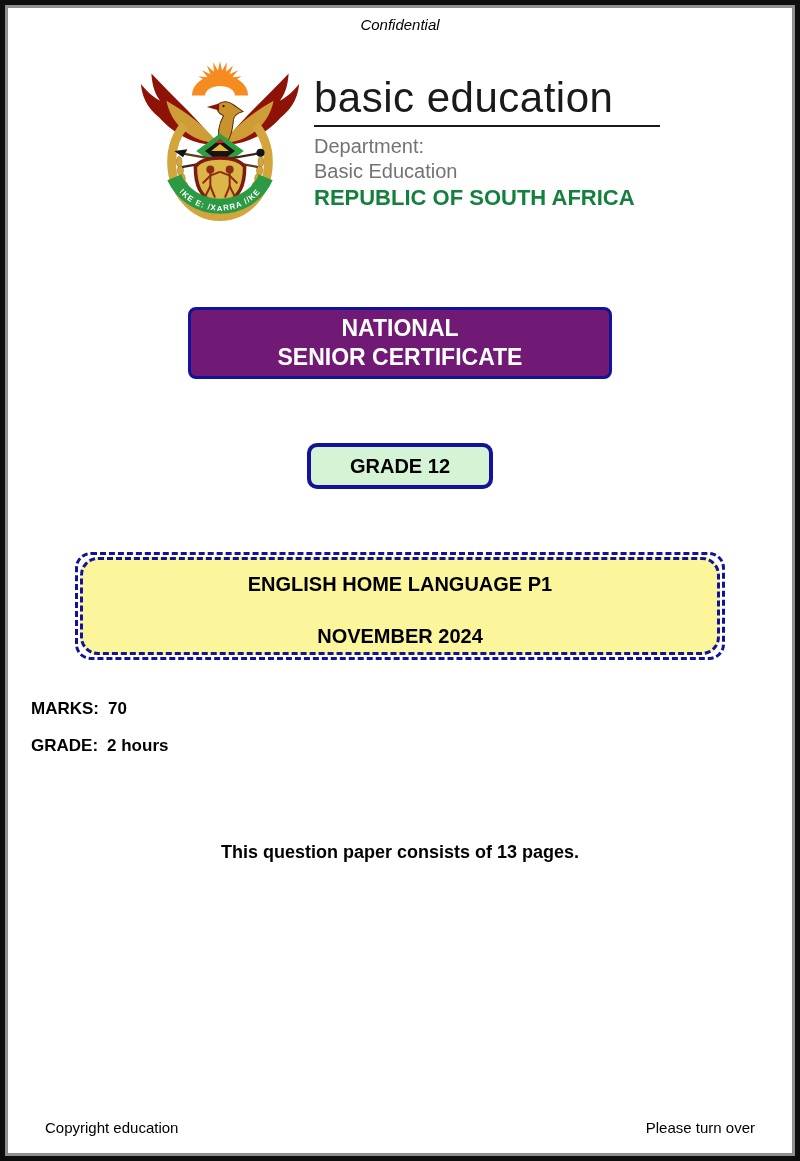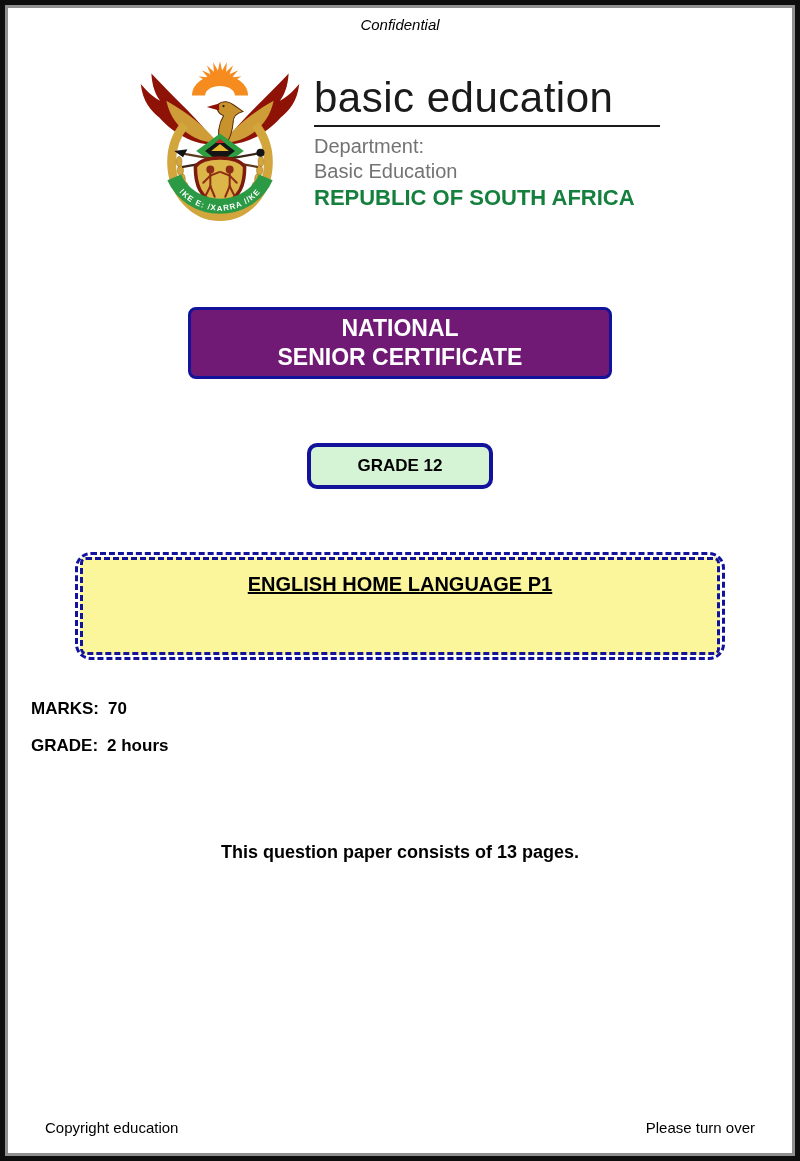--- a/index.html
+++ b/index.html
@@ -64,38 +64,37 @@
     display: flex; flex-direction: column; justify-content: center;
   }
 
   .grade-box {
     position: absolute; top: 435px; left: 50%; transform: translateX(-50%);
     width: 186px; height: 46px;
     background: #d5f3d5;
     border: 4px solid #12129b;
     border-radius: 10px;
     display: flex; align-items: center; justify-content: center;
-    font-weight: bold; font-size: 17px;
+    font-weight: bold; font-size: 20px;
   }
 
   .subject-box {
     position: absolute; top: 544px; left: 50%; transform: translateX(-50%);
     width: 650px; height: 108px;
     border: 3px dashed #12129b;
     border-radius: 16px;
     padding: 2px;
   }
   .subject-box-inner {
     width: 100%; height: 100%;
     background: #fbf69c;
     border: 3px dashed #12129b;
-    border-radius: 6px;
+    border-radius: 18px;
     display: flex; flex-direction: column; align-items: center;
     padding-top: 13px;
-    text-decoration: underline;
   }
   .subject-title { font-weight: bold; font-size: 20px; }
   .subject-session { font-weight: bold; font-size: 20px; margin-top: 29px; }
 
   .detail-row { position: absolute; left: 23px; font-weight: bold; font-size: 17px; }
   .detail-row.marks { top: 691px; }
   .detail-row.time  { top: 728px; }
   .detail-value { margin-left: 9px; }
 
   .pages-note {
@@ -217,20 +216,21 @@
     <div>SENIOR CERTIFICATE</div>
   </div>
 
   <div class="grade-box">
     <span>GRADE 12</span>
   </div>
 
   <div class="subject-box">
     <div class="subject-box-inner">
       <div class="subject-title">ENGLISH HOME LANGUAGE P1</div>
+      <div class="subject-session">NOVEMBER 2024</div>
     </div>
   </div>
 
   <div class="detail-row marks">
     <span>MARKS:</span><span class="detail-value">70</span>
   </div>
   <div class="detail-row time">
     <span>GRADE:</span><span class="detail-value">2 hours</span>
   </div>
 

